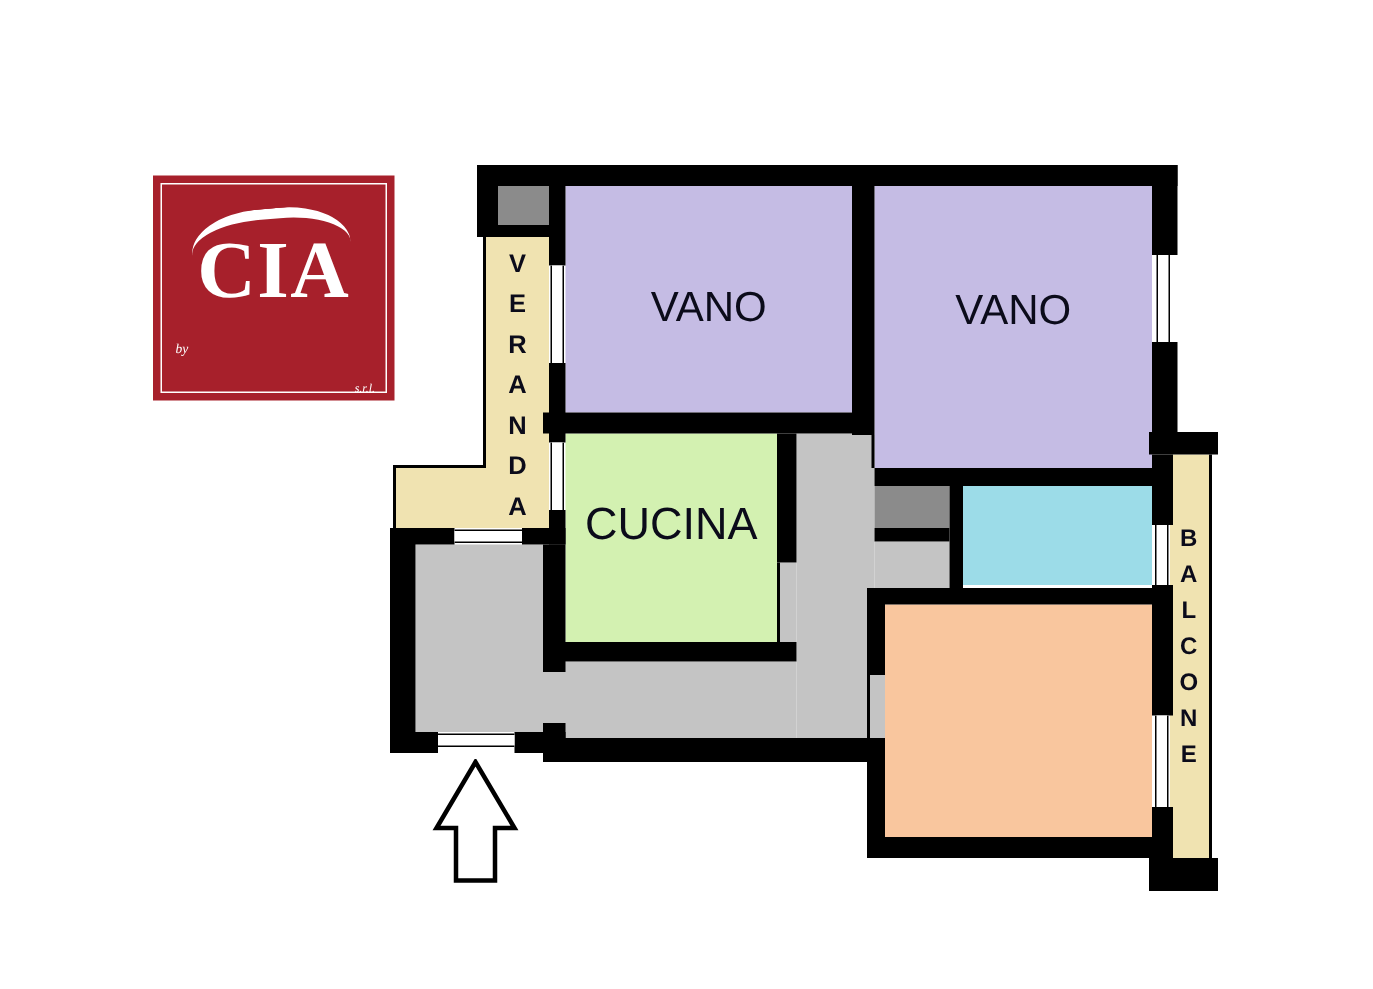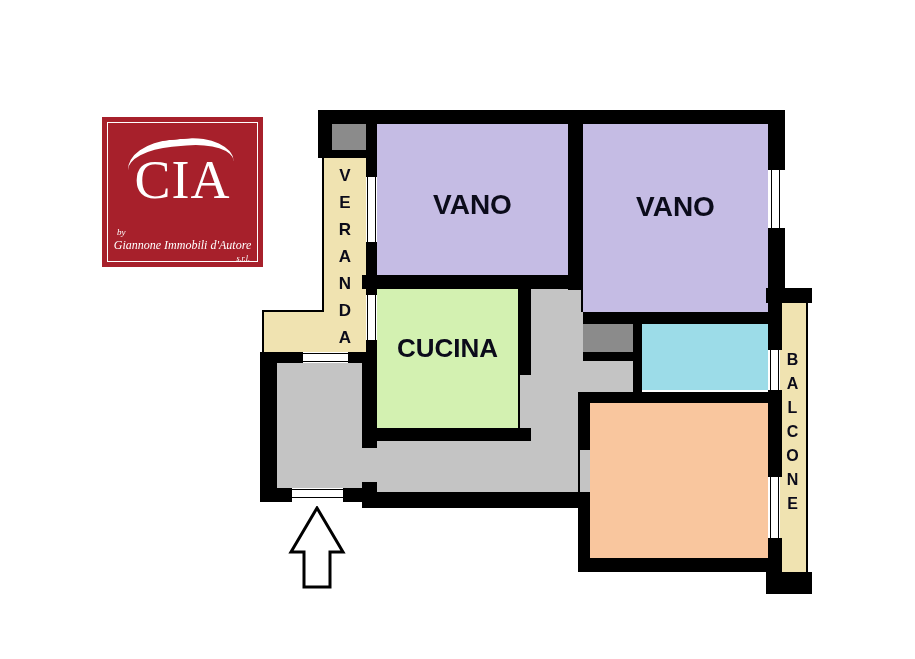--- a/index.html
+++ b/index.html
@@ -3,48 +3,47 @@
 <meta charset="utf-8">
 <style>
   html,body{margin:0;padding:0;background:#fff;}
   #stage{position:relative;width:915px;height:659px;background:#fff;overflow:hidden;
          font-family:"Liberation Sans",sans-serif;}
   .wall{position:absolute;background:#000;}
   .fill{position:absolute;}
   .thin{position:absolute;background:#000;}
   .win-v{position:absolute;background:#fff;border-left:1.5px solid #000;border-right:1.5px solid #000;box-sizing:border-box;}
   .win-h{position:absolute;background:#fff;border-top:1.5px solid #000;border-bottom:1.5px solid #000;box-sizing:border-box;}
-  .room-label{position:absolute;font-weight:bold;color:#0B0B1A;text-align:center;line-height:1;}
+  .room-label{position:absolute;font-weight:normal;color:#0B0B1A;text-align:center;line-height:1;}
   .vtext{position:absolute;writing-mode:vertical-rl;text-orientation:upright;font-weight:bold;
          color:#0B0B1A;display:flex;align-items:center;justify-content:center;line-height:1;}
   
   #logo{position:absolute;left:102px;top:117px;width:161px;height:150px;}
   #logo .frame{position:absolute;inset:5px;border:1.5px solid #fff;}
   #logo .arc{position:absolute;left:26px;top:22px;width:106px;height:46px;
              border-top:7px solid #fff;border-radius:50% / 58%;transform:rotate(-5deg);}
   #logo .monogram{position:absolute;left:0;right:0;top:36px;text-align:center;color:#fff;
-                  font-family:"Liberation Serif",serif;font-size:54px;line-height:1;letter-spacing:1px;}
+                  font-family:"Liberation Serif",serif;font-size:54px;line-height:1;letter-spacing:1px;font-weight:bold;}
   #logo .by{position:absolute;left:15px;top:110px;color:#fff;font-family:"Liberation Serif",serif;
             font-style:italic;font-size:9px;}
   #logo .tagline{position:absolute;left:0;right:0;top:121px;text-align:center;color:#fff;
                  font-family:"Liberation Serif",serif;font-style:italic;font-size:12px;white-space:nowrap;}
   #logo .srl{position:absolute;right:13px;top:137px;color:#fff;font-family:"Liberation Serif",serif;
              font-style:italic;font-size:8px;}
 </style>
 </head>
 <body>
 
 <div id="stage">
 
   <div id="logo" style="background-color: rgb(167, 32, 43);">
     <div class="frame"></div>
     <div class="arc"></div>
     <div class="monogram">CIA</div>
     <div class="by">by</div>
-    <div class="tagline">Giannone Immobili d'Autore</div>
     <div class="srl">s.r.l.</div>
   </div>
 
   <div class="fill" style="left: 324px; top: 158px; width: 42px; height: 194px; background-color: rgb(240, 227, 177);"></div>
   <div class="fill" style="left: 264px; top: 312px; width: 60px; height: 40px; background-color: rgb(240, 227, 177);"></div>
   <div class="fill" style="left: 326px; top: 124px; width: 42px; height: 26px; background-color: rgb(139, 139, 139);"></div>
   <div class="wall" style="left:326px;top:150px;width:42px;height:8px;"></div>
 
   <div class="fill" style="left: 377px; top: 124px; width: 191px; height: 151px; background-color: rgb(197, 188, 228);"></div>
   <div class="fill" style="left: 583px; top: 124px; width: 185px; height: 188px; background-color: rgb(197, 188, 228);"></div>
@@ -116,21 +115,21 @@
   <div class="win-v" style="left:367px;top:177px;width:9px;height:65px;"></div>
   <div class="win-v" style="left:367px;top:295px;width:9px;height:45px;"></div>
   <div class="win-v" style="left:771px;top:170px;width:9px;height:58px;"></div>
   <div class="win-v" style="left:770px;top:350px;width:9px;height:40px;"></div>
   <div class="win-v" style="left:770px;top:477px;width:9px;height:61px;"></div>
   <div class="win-h" style="left:303px;top:353px;width:45px;height:9px;"></div>
   <div class="win-h" style="left:292px;top:489px;width:51px;height:9px;"></div>
 
   <div class="room-label" style="left:377px;top:191px;width:191px;font-size:28px;">VANO</div>
   <div class="room-label" style="left:583px;top:193px;width:185px;font-size:28px;">VANO</div>
-  <div class="room-label" style="left:377px;top:335px;width:141px;font-size:26px;">CUCINA</div>
+  <div class="room-label" style="left:377px;top:335px;width:141px;font-size:30px;">CUCINA</div>
   <div class="vtext" style="left:324px;top:165px;width:42px;height:190px;font-size:17px;letter-spacing:8px;">VERANDA</div>
   <div class="vtext" style="left:776px;top:340px;width:32px;height:190px;font-size:16px;letter-spacing:7px;">BALCONE</div>
 
   <svg style="position:absolute;left:288px;top:506px;" width="58" height="84" viewBox="0 0 58 84">
     <polygon points="29,2 3,46 16,46 16,81 42,81 42,46 55,46" fill="#ffffff" stroke="#000000" stroke-width="3"></polygon>
   </svg>
 
 </div>
 
 </body></html>

